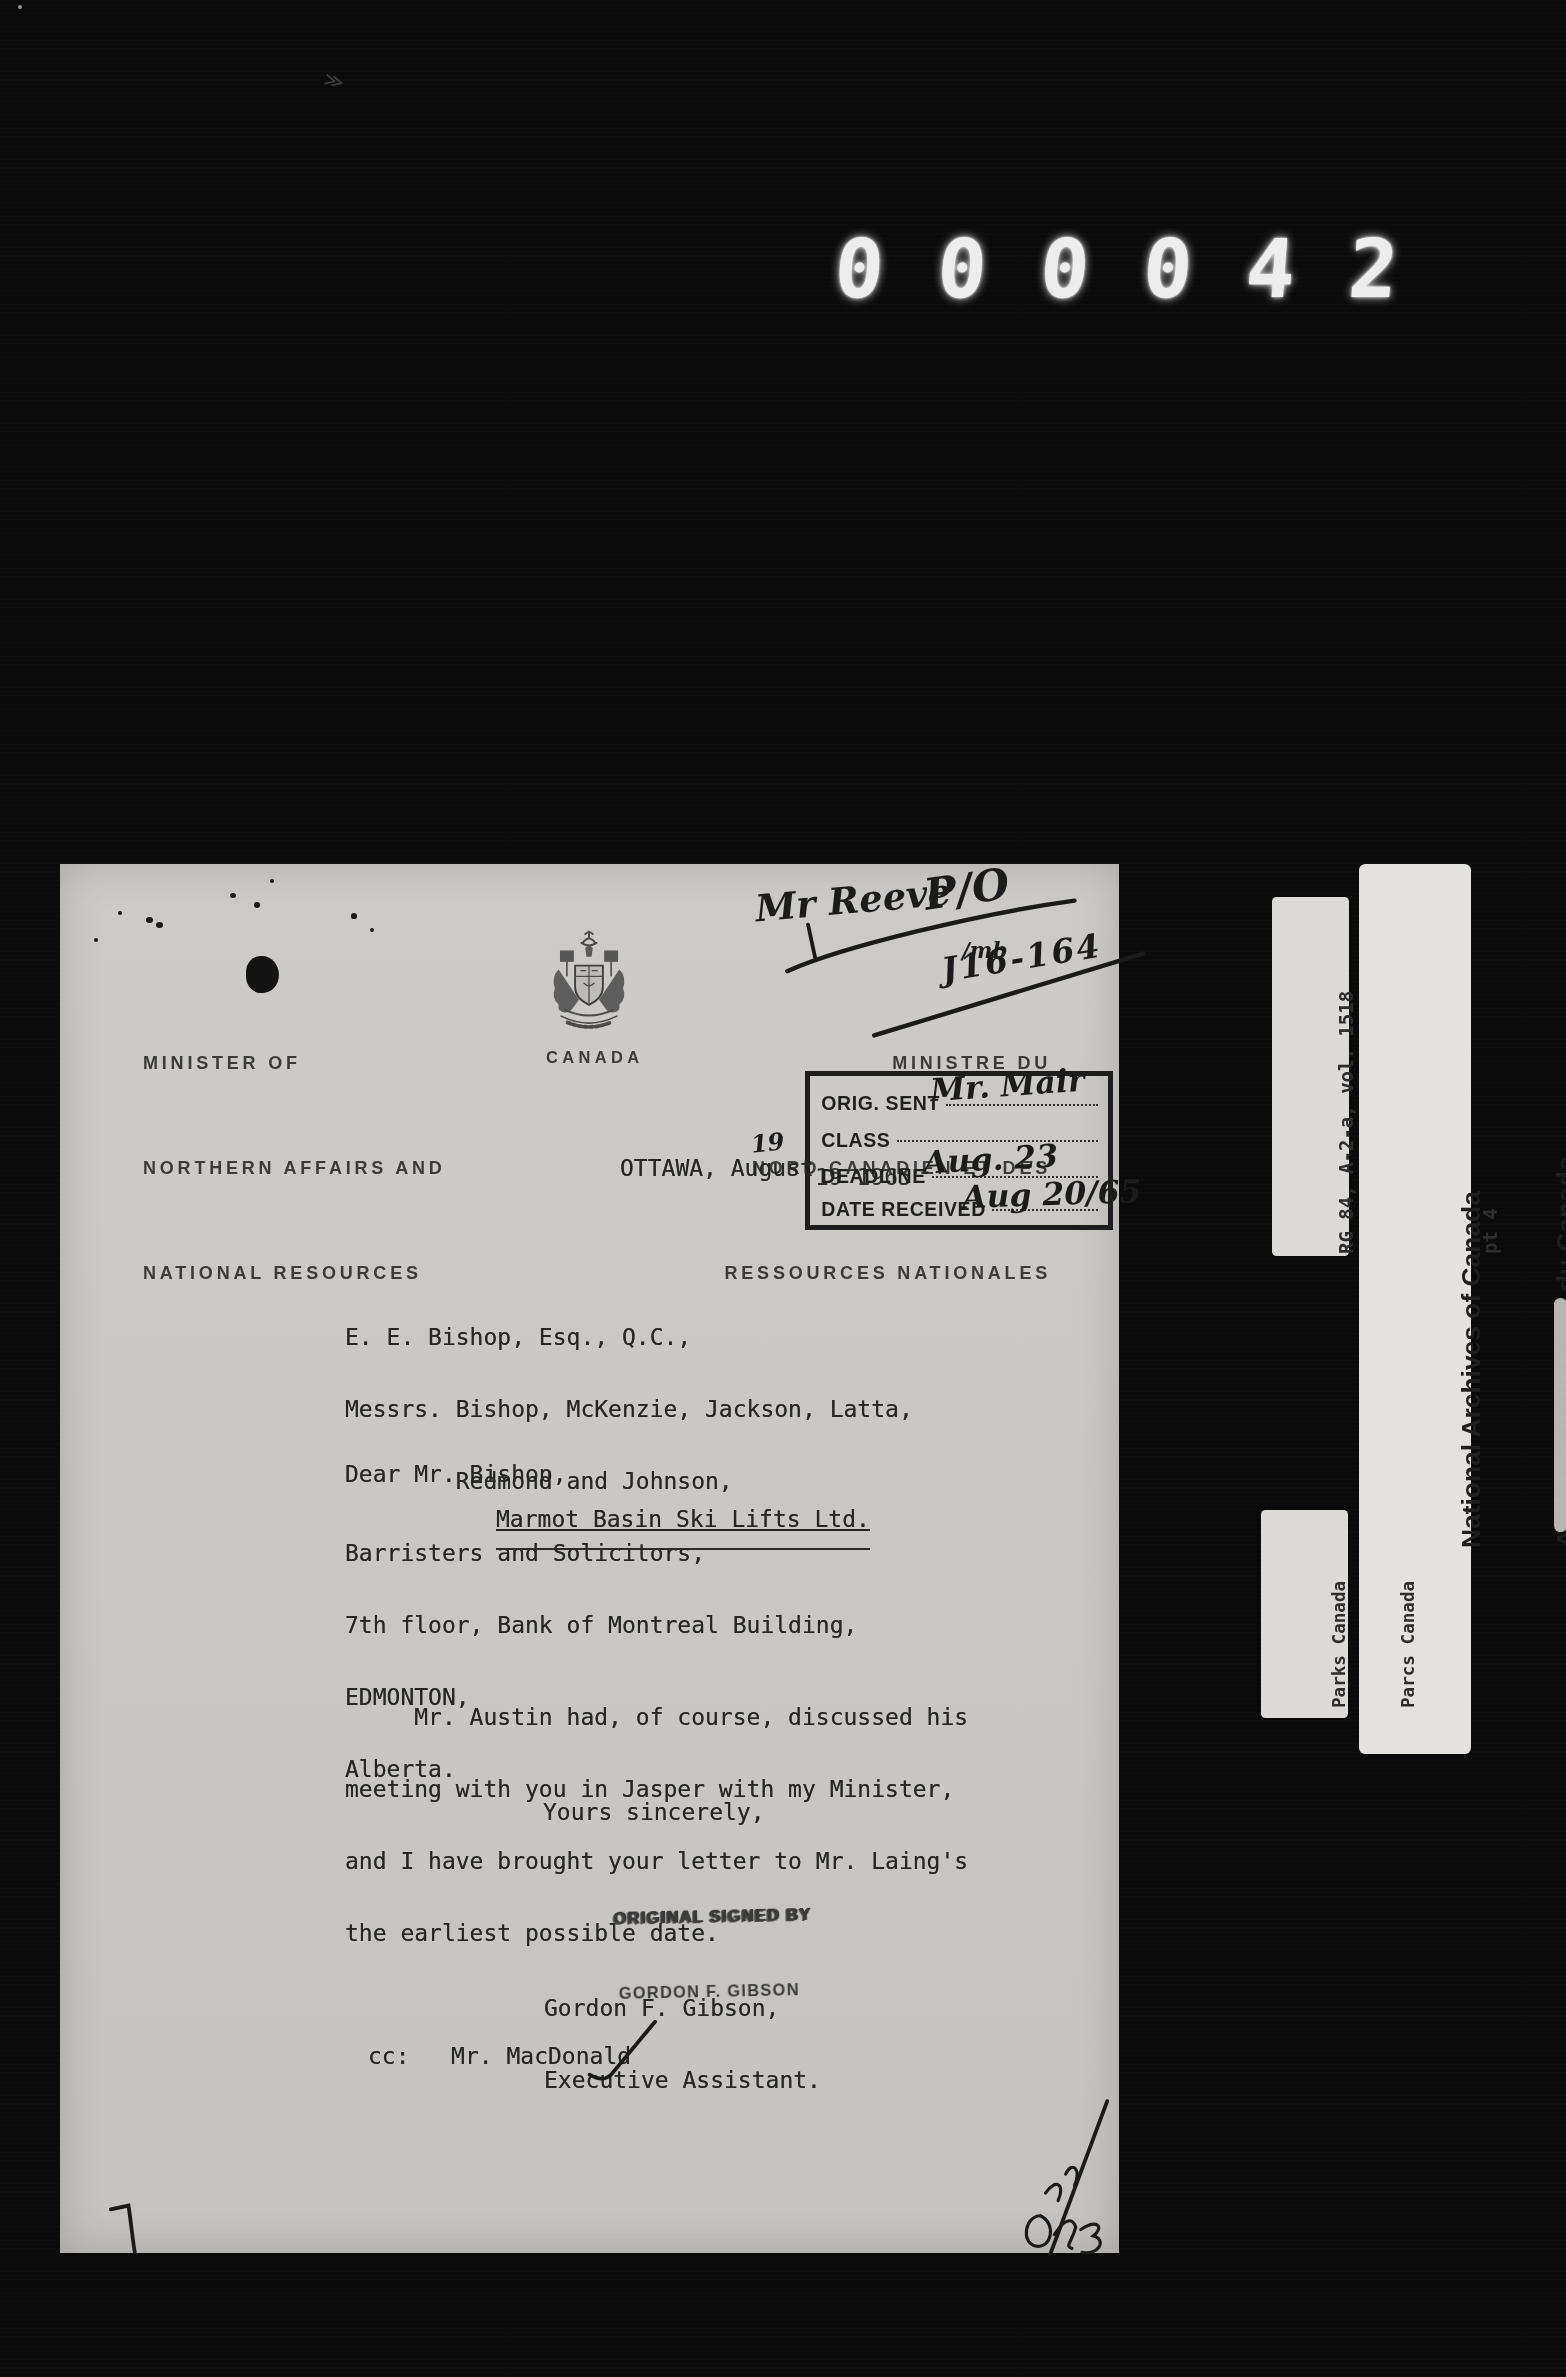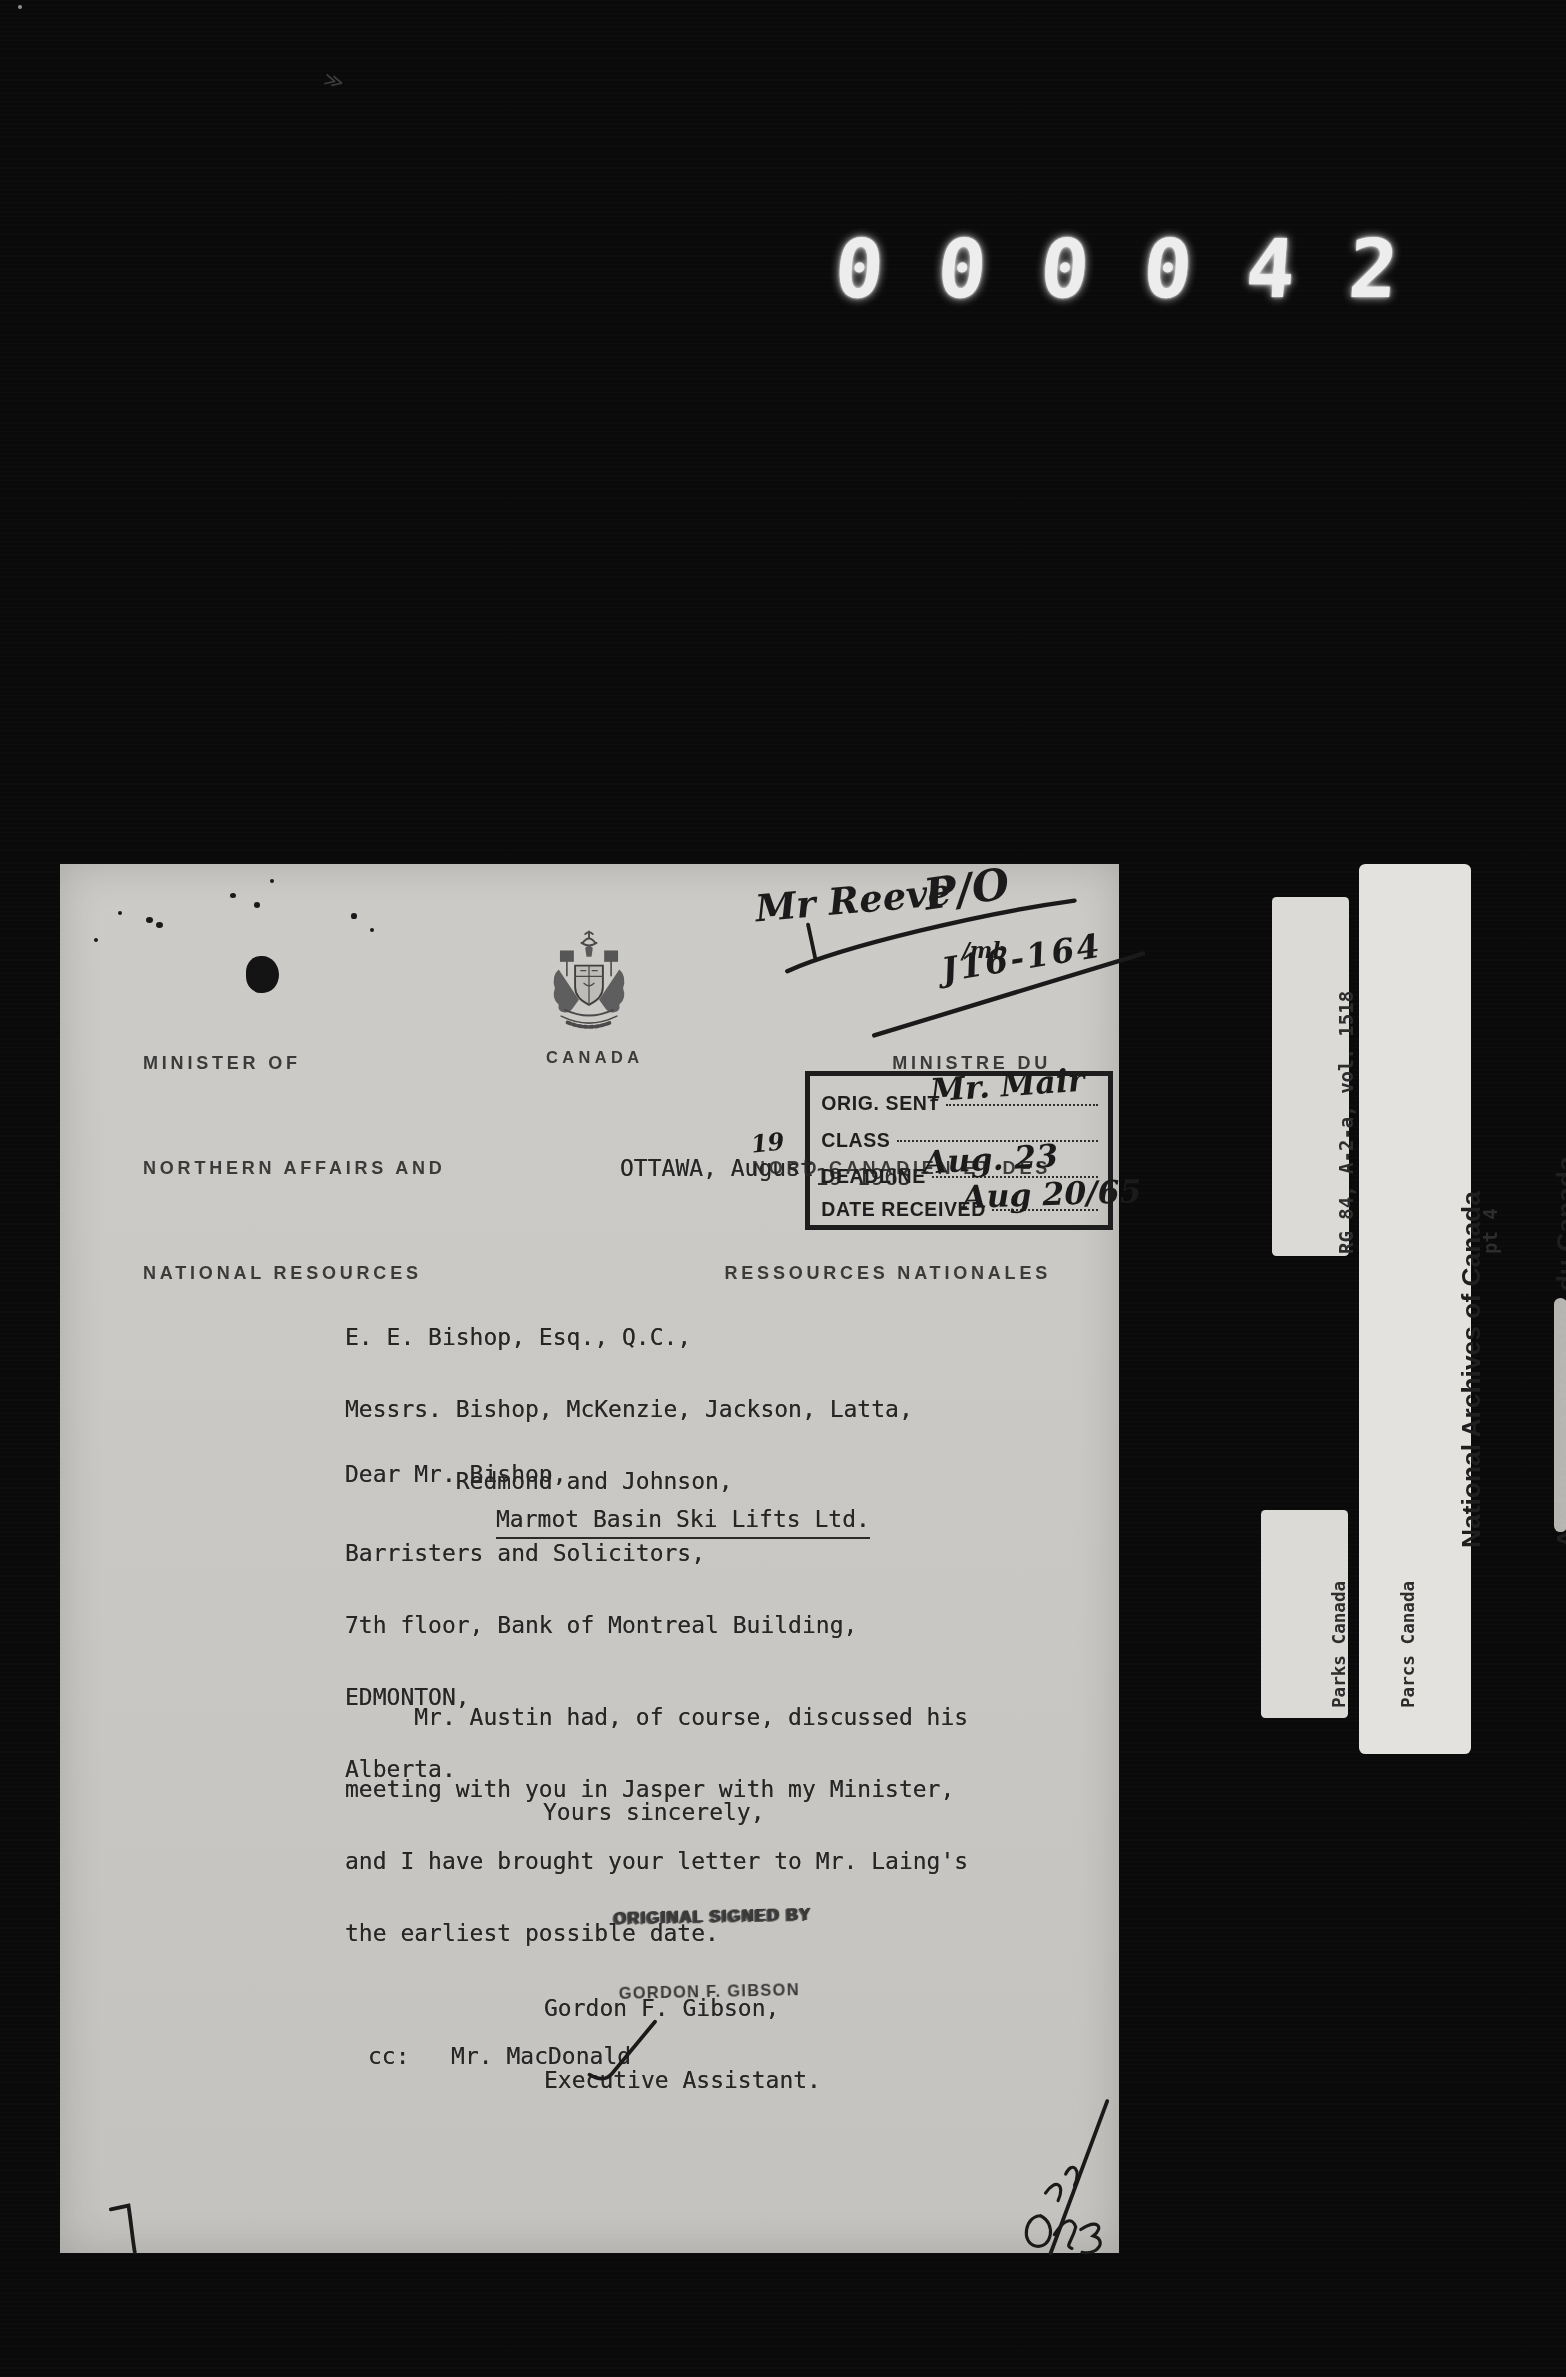--- a/index.html
+++ b/index.html
@@ -16,21 +16,21 @@
   .page{position:absolute;left:60px;top:864px;width:1059px;height:1389px;
         background:linear-gradient(180deg,#cccbc7 0%,#c8c7c3 55%,#c4c3bf 100%);
         box-shadow:inset 0 0 44px rgba(0,0,0,.16);}
   .lh{position:absolute;font-weight:bold;font-size:18px;letter-spacing:3.8px;
       color:#3b3b3b;line-height:35px;white-space:pre;}
   .lh-right{text-align:right;}
   .crest-caption{position:absolute;font-weight:bold;font-size:16.4px;letter-spacing:4.4px;color:#3b3b3b;}
   .typed{position:absolute;font-family:"DejaVu Sans Mono","Liberation Mono",monospace;
          font-size:23px;line-height:24px;color:#262626;white-space:pre;
          text-shadow:0 0 0.6px rgba(40,40,40,.65);}
-  .subject{border-bottom:2.5px solid #2a2a2a;padding-bottom:6px;}
+  .subject{border-bottom:2.5px solid #2a2a2a;padding-bottom:17px;text-decoration:underline;}
   .hand{position:absolute;font-family:"DejaVu Serif",serif;font-style:italic;font-weight:bold;
         color:#1b1b1b;white-space:pre;}
   
   .stampbox{position:absolute;left:745px;top:207px;width:298px;height:149px;
             border:5.7px solid #1d1d1d;}
   .stamprow{position:absolute;left:11.3px;right:6.3px;display:flex;align-items:center;}
   .stamplabel{font-weight:bold;font-size:19.5px;letter-spacing:0.6px;color:#1f1f1f;
               position:relative;z-index:2;white-space:pre;}
   .leader{flex:1;border-bottom:2.5px dotted #2c2c2c;margin:0 3.8px 4.4px 6.3px;height:6.3px;}
   .overprint{position:absolute;z-index:1;font-family:"DejaVu Sans Mono",monospace;

